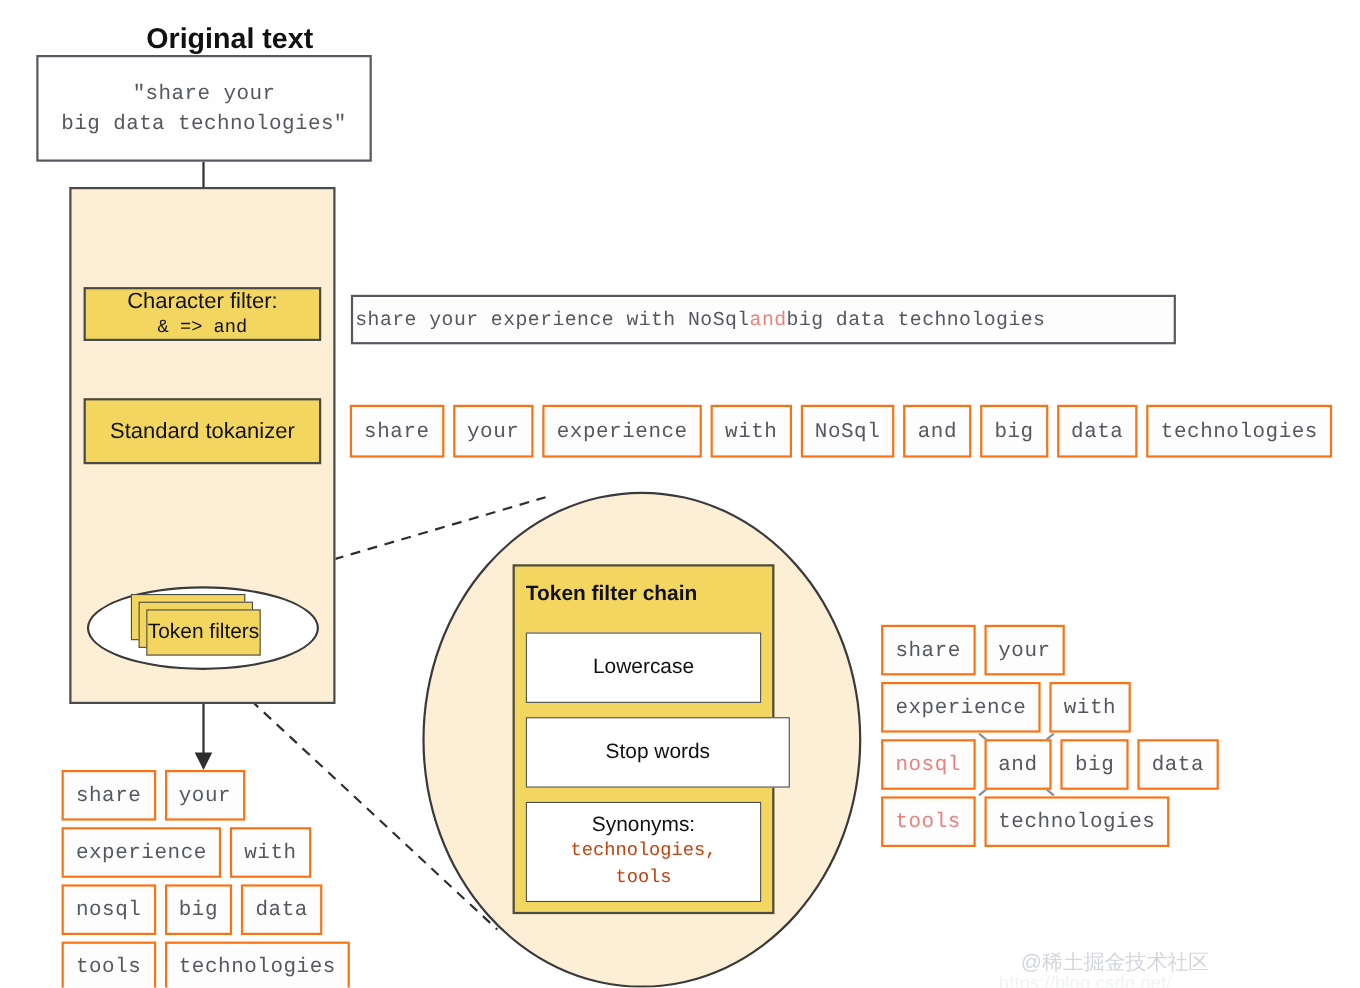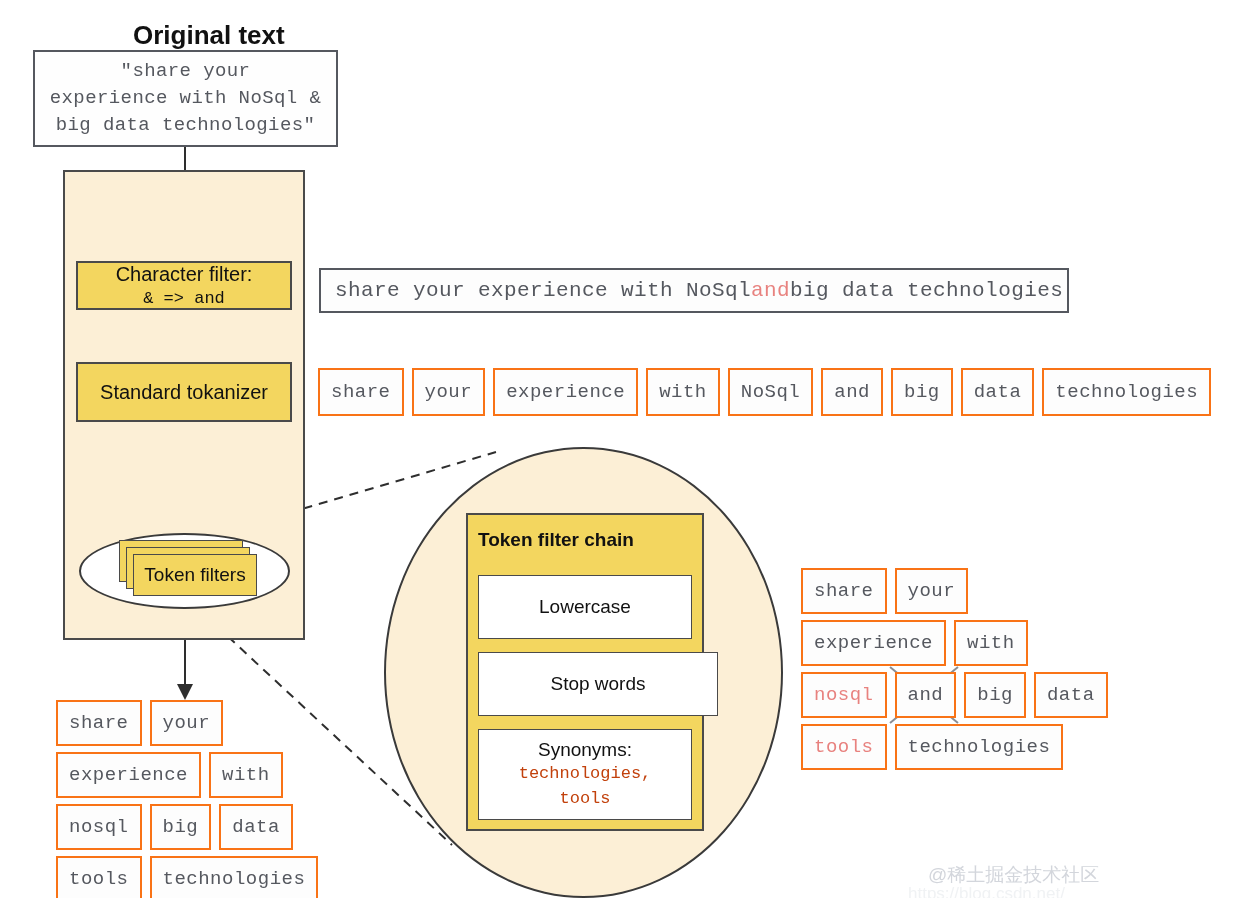--- a/index.html
+++ b/index.html
@@ -105,40 +105,40 @@
   
   #token-filters-ellipse {
     left: 79px; top: 533px; width: 211px; height: 76px;
     border: 2px solid #3a3a3a;
     border-radius: 50%;
     background: #ffffff;
   }
   .stack-card {
     background: #f3d65f;
     border: 1.5px solid #4a4a4a;
-    width: 124px; height: 42px;
+    width: 104px; height: 42px;
   }
   #stack-card-1 { left: 119px; top: 540px; }
   #stack-card-2 { left: 126px; top: 547px; }
   #stack-card-3 {
     left: 133px; top: 554px;
     display: flex; align-items: center; justify-content: center;
     font-size: 19px; color: #111;
   }
 
   
   #charfilter-output {
     left: 319px; top: 268px; width: 750px; height: 45px;
     border: 2px solid #55585f;
     background: #fdfdfd;
     display: flex;
     align-items: center;
-    padding-left: 14px;
-    font-family: "Liberation Mono", "DejaVu Sans Mono", monospace;
-    font-size: 21px;
+    padding-left: 2px;
+    font-family: "Liberation Mono", "DejaVu Sans Mono", monospace;
+    font-size: 18px;
     color: #55585f;
     letter-spacing: 0.4px;
   }
   #charfilter-output .hl { color: #e8827f; }
 
   
   #tokenizer-output-row {
     left: 318px; top: 368px;
     display: flex;
     gap: 8px;
@@ -244,21 +244,20 @@
     <g stroke="#8b8d93" stroke-width="2" fill="none">
       <line x1="890" y1="667" x2="958" y2="723"></line>
       <line x1="958" y1="667" x2="890" y2="723"></line>
     </g>
   </svg>
 
   <div class="abs heading" style="left:133px; top:20px;">Original text</div>
 
   <div class="abs" id="original-text-box">
     <div>"share your</div>
-    <div>experience with NoSql &amp;</div>
     <div>big data technologies"</div>
   </div>
 
   <div class="abs" id="custom-analyzer"></div>
 
 
   <div class="abs ybox" id="char-filter-box">
     <div id="char-filter-title">Character filter:</div>
     <div id="char-filter-rule">&amp; =&gt; and</div>
   </div>

